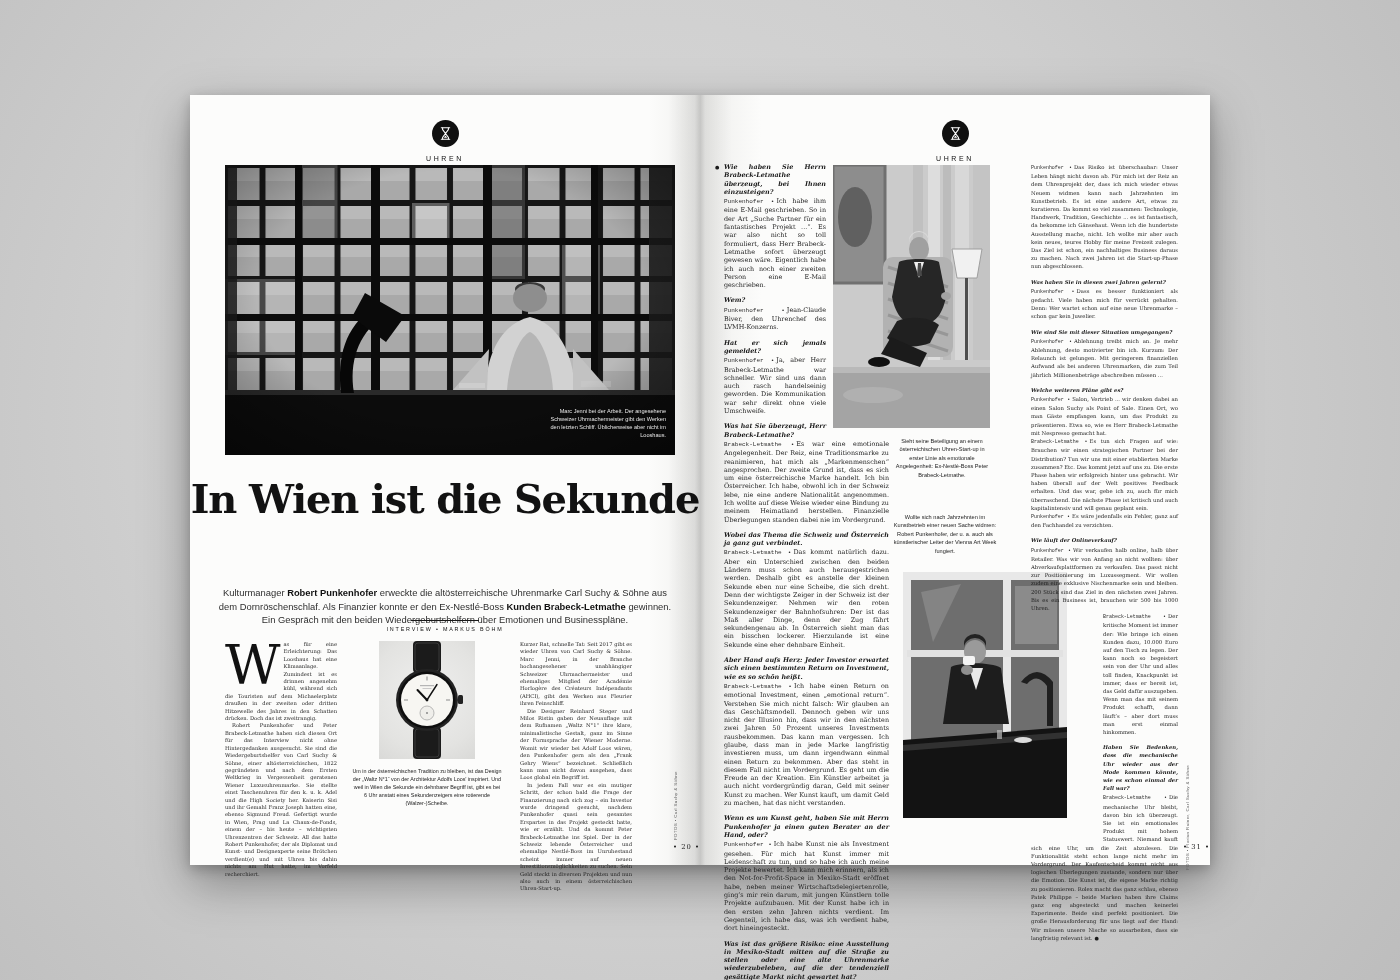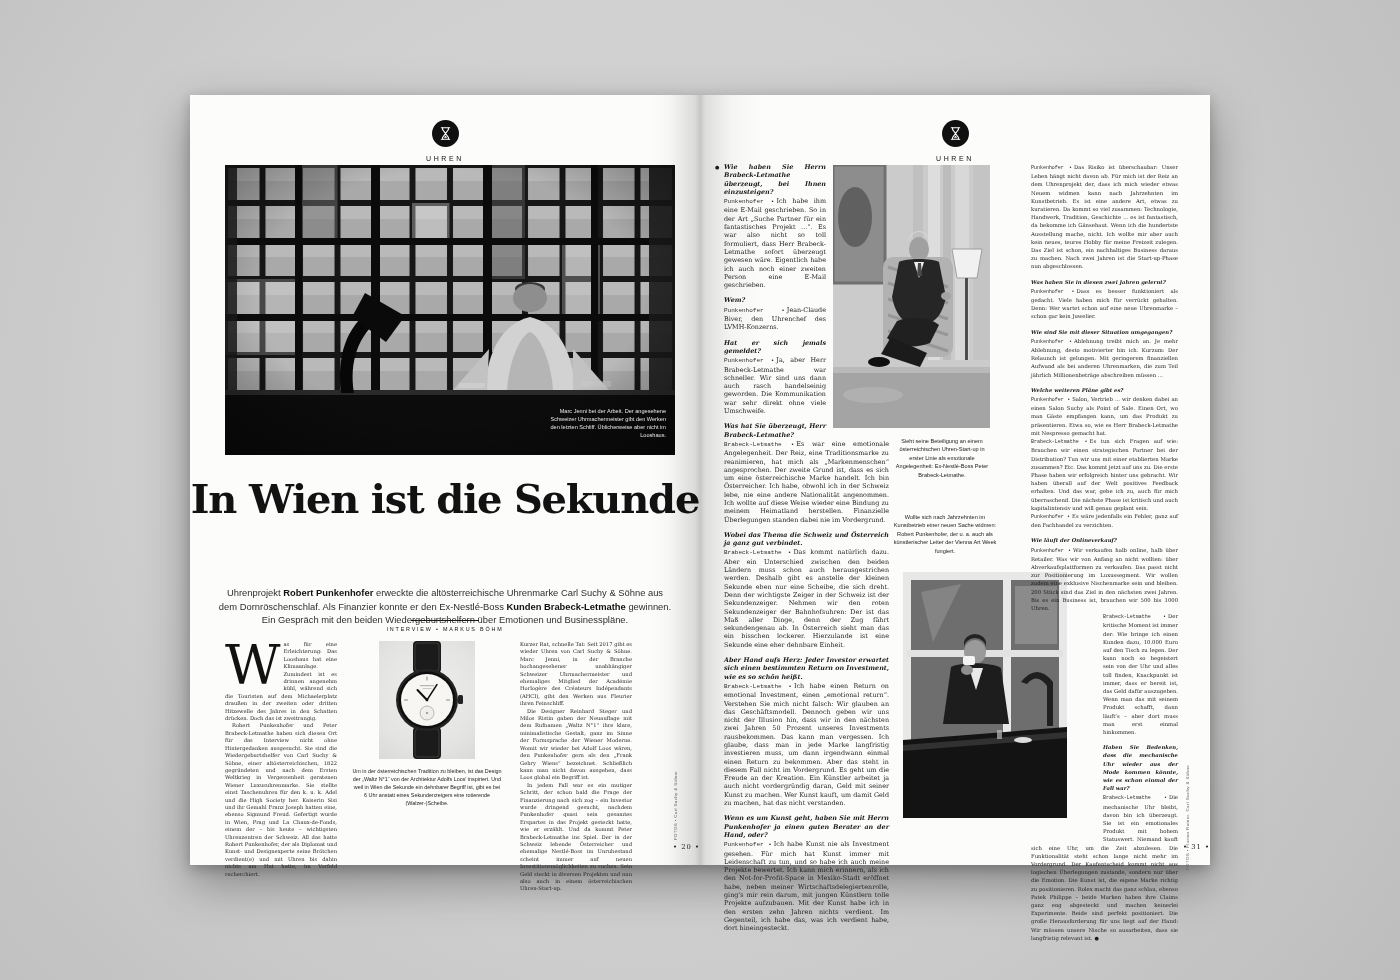--- a/index.html
+++ b/index.html
@@ -141,21 +141,21 @@
           <rect x="356" y="216" width="30" height="6" fill="#cccccc" opacity=".4"></rect>
           <rect width="450" height="290" fill="url(#vig)"></rect>
         </svg>
       </div>
       <div class="main-photo-caption">Marc Jenni bei der Arbeit. Der angesehene Schweizer Uhrmachermeister gibt den Werken den letzten Schliff. Üblicherweise aber nicht im Looshaus.</div>
 
       <div class="headline">
         <div>In Wien ist die Sekunde</div>
       </div>
 
-      <p class="standfirst"><span>Uhrenprojekt </span><b>Robert Punkenhofer</b><span> erweckte die altösterreichische Uhrenmarke Carl Suchy &amp; Söhne aus dem Dornröschenschlaf. Als Finanzier konnte er den Ex-Nestlé-Boss </span><b>Kunden Brabeck-Letmathe</b><span> gewinnen. Ein Gespräch mit den beiden Wiedergeburtshelfern über Emotionen und Businesspläne.</span></p>
+      <p class="standfirst"><span>Kulturmanager </span><b>Robert Punkenhofer</b><span> erweckte die altösterreichische Uhrenmarke Carl Suchy &amp; Söhne aus dem Dornröschenschlaf. Als Finanzier konnte er den Ex-Nestlé-Boss </span><b>Kunden Brabeck-Letmathe</b><span> gewinnen. Ein Gespräch mit den beiden Wiedergeburtshelfern über Emotionen und Businesspläne.</span></p>
 
       <div class="divider"></div>
       <div class="byline">INTERVIEW • MARKUS BÖHM</div>
 
       <div class="cols">
         <div class="bodycol col1">
           <p><span class="dropcap">W</span><span>as für eine Erleichterung: Das Looshaus hat eine Klimaanlage. Zumindest ist es drinnen angenehm kühl, während sich die Touristen auf dem Michaelerplatz draußen in der zweiten oder dritten Hitzewelle des Jahres in den Schatten drücken. Doch das ist zweitrangig.</span></p>
           <p>Robert Punkenhofer und Peter Brabeck-Letmathe haben sich diesen Ort für das Interview nicht ohne Hintergedanken ausgesucht. Sie sind die Wiedergeburtshelfer von Carl Suchy &amp; Söhne, einer altösterreichischen, 1822 gegründeten und nach dem Ersten Weltkrieg in Vergessenheit geratenen Wiener Luxusuhrenmarke. Sie stellte einst Taschenuhren für den k. u. k. Adel und die High Society her. Kaiserin Sisi und ihr Gemahl Franz Joseph hatten eine, ebenso Sigmund Freud. Gefertigt wurde in Wien, Prag und La Chaux-de-Fonds, einem der – bis heute – wichtigsten Uhrenzentren der Schweiz. All das hatte Robert Punkenhofer, der als Diplomat und Kunst- und Designexperte seine Brötchen verdient(e) und mit Uhren bis dahin nichts am Hut hatte, im Vorfeld recherchiert.</p>
         </div>
 
@@ -275,20 +275,21 @@
         <p class="q">Hat er sich jemals gemeldet?</p>
         <p class="ans"><span class="spk">Punkenhofer •</span><span>Ja, aber Herr Brabeck-Letmathe war schneller. Wir sind uns dann auch rasch handelseinig geworden. Die Kommunikation war sehr direkt ohne viele Umschweife.</span></p>
         <p class="q">Was hat Sie überzeugt, Herr Brabeck-Letmathe?</p>
         <p class="ans"><span class="spk">Brabeck-Letmathe •</span><span>Es war eine emotionale Angelegenheit. Der Reiz, eine Traditionsmarke zu reanimieren, hat mich als „Markenmenschen“ angesprochen. Der zweite Grund ist, dass es sich um eine österreichische Marke handelt. Ich bin Österreicher. Ich habe, obwohl ich in der Schweiz lebe, nie eine andere Nationalität angenommen. Ich wollte auf diese Weise wieder eine Bindung zu meinem Heimatland herstellen. Finanzielle Überlegungen standen dabei nie im Vordergrund.</span></p>
         <p class="q">Wobei das Thema die Schweiz und Österreich ja ganz gut verbindet.</p>
         <p class="ans"><span class="spk">Brabeck-Letmathe •</span><span>Das kommt natürlich dazu. Aber ein Unterschied zwischen den beiden Ländern muss schon auch herausgestrichen werden. Deshalb gibt es anstelle der kleinen Sekunde eben nur eine Scheibe, die sich dreht. Denn der wichtigste Zeiger in der Schweiz ist der Sekundenzeiger. Nehmen wir den roten Sekundenzeiger der Bahnhofsuhren: Der ist das Maß aller Dinge, denn der Zug fährt sekundengenau ab. In Österreich sieht man das ein bisschen lockerer. Hierzulande ist eine Sekunde eine eher dehnbare Einheit.</span></p>
         <p class="q">Aber Hand aufs Herz: Jeder Investor erwartet sich einen bestimmten Return on Investment, wie es so schön heißt.</p>
         <p class="ans"><span class="spk">Brabeck-Letmathe •</span><span>Ich habe einen Return on emotional Investment, einen „emotional return“. Verstehen Sie mich nicht falsch: Wir glauben an das Geschäftsmodell. Dennoch geben wir uns nicht der Illusion hin, dass wir in den nächsten zwei Jahren 50 Prozent unseres Investments rausbekommen. Das kann man vergessen. Ich glaube, dass man in jede Marke langfristig investieren muss, um dann irgendwann einmal einen Return zu bekommen. Aber das steht in diesem Fall nicht im Vordergrund. Es geht um die Freude an der Kreation. Ein Künstler arbeitet ja auch nicht vordergründig daran, Geld mit seiner Kunst zu machen. Wer Kunst kauft, um damit Geld zu machen, hat das nicht verstanden.</span></p>
         <p class="q">Wenn es um Kunst geht, haben Sie mit Herrn Punkenhofer ja einen guten Berater an der Hand, oder?</p>
         <p class="ans"><span class="spk">Punkenhofer •</span><span>Ich habe Kunst nie als Investment gesehen. Für mich hat Kunst immer mit Leidenschaft zu tun, und so habe ich auch meine Projekte bewertet. Ich kann mich erinnern, als ich den Not-for-Profit-Space in Mexiko-Stadt eröffnet habe, neben meiner Wirtschaftsdelegiertenrolle, ging’s mir rein darum, mit jungen Künstlern tolle Projekte aufzubauen. Mit der Kunst habe ich in den ersten zehn Jahren nichts verdient. Im Gegenteil, ich habe das, was ich verdient habe, dort hineingesteckt.</span></p>
+        <p class="q">Was ist das größere Risiko: eine Ausstellung in Mexiko-Stadt mitten auf die Straße zu stellen oder eine alte Uhrenmarke wiederzubeleben, auf die der tendenziell gesättigte Markt nicht gewartet hat?</p>
       </div>
 
       <div class="colB">
         <p class="ans"><span class="spk">Punkenhofer •</span><span>Das Risiko ist überschaubar: Unser Leben hängt nicht davon ab. Für mich ist der Reiz an dem Uhrenprojekt der, dass ich mich wieder etwas Neuem widmen kann nach Jahrzehnten im Kunstbetrieb. Es ist eine andere Art, etwas zu kuratieren. Da kommt so viel zusammen: Technologie, Handwerk, Tradition, Geschichte ... es ist fantastisch, da bekomme ich Gänsehaut. Wenn ich die hundertste Ausstellung mache, nicht. Ich wollte mir aber auch kein neues, teures Hobby für meine Freizeit zulegen. Das Ziel ist schon, ein nachhaltiges Business daraus zu machen. Nach zwei Jahren ist die Start-up-Phase nun abgeschlossen.</span></p>
         <p class="q">Was haben Sie in diesen zwei Jahren gelernt?</p>
         <p class="ans"><span class="spk">Punkenhofer •</span><span>Dass es besser funktioniert als gedacht. Viele haben mich für verrückt gehalten. Denn: Wer wartet schon auf eine neue Uhrenmarke – schon gar kein Juwelier.</span></p>
         <p class="q">Wie sind Sie mit dieser Situation umgegangen?</p>
         <p class="ans"><span class="spk">Punkenhofer •</span><span>Ablehnung treibt mich an. Je mehr Ablehnung, desto motivierter bin ich. Kurzum: Der Relaunch ist gelungen. Mit geringerem finanziellen Aufwand als bei anderen Uhrenmarken, die zum Teil jährlich Millionenbeträge abschreiben müssen ...</span></p>
         <p class="q">Welche weiteren Pläne gibt es?</p>
         <p class="ans"><span class="spk">Punkenhofer •</span><span>Salon, Vertrieb ... wir denken dabei an einen Salon Suchy als Point of Sale. Einen Ort, wo man Gäste empfangen kann, um das Produkt zu präsentieren. Etwa so, wie es Herr Brabeck-Letmathe mit Nespresso gemacht hat.</span></p>

